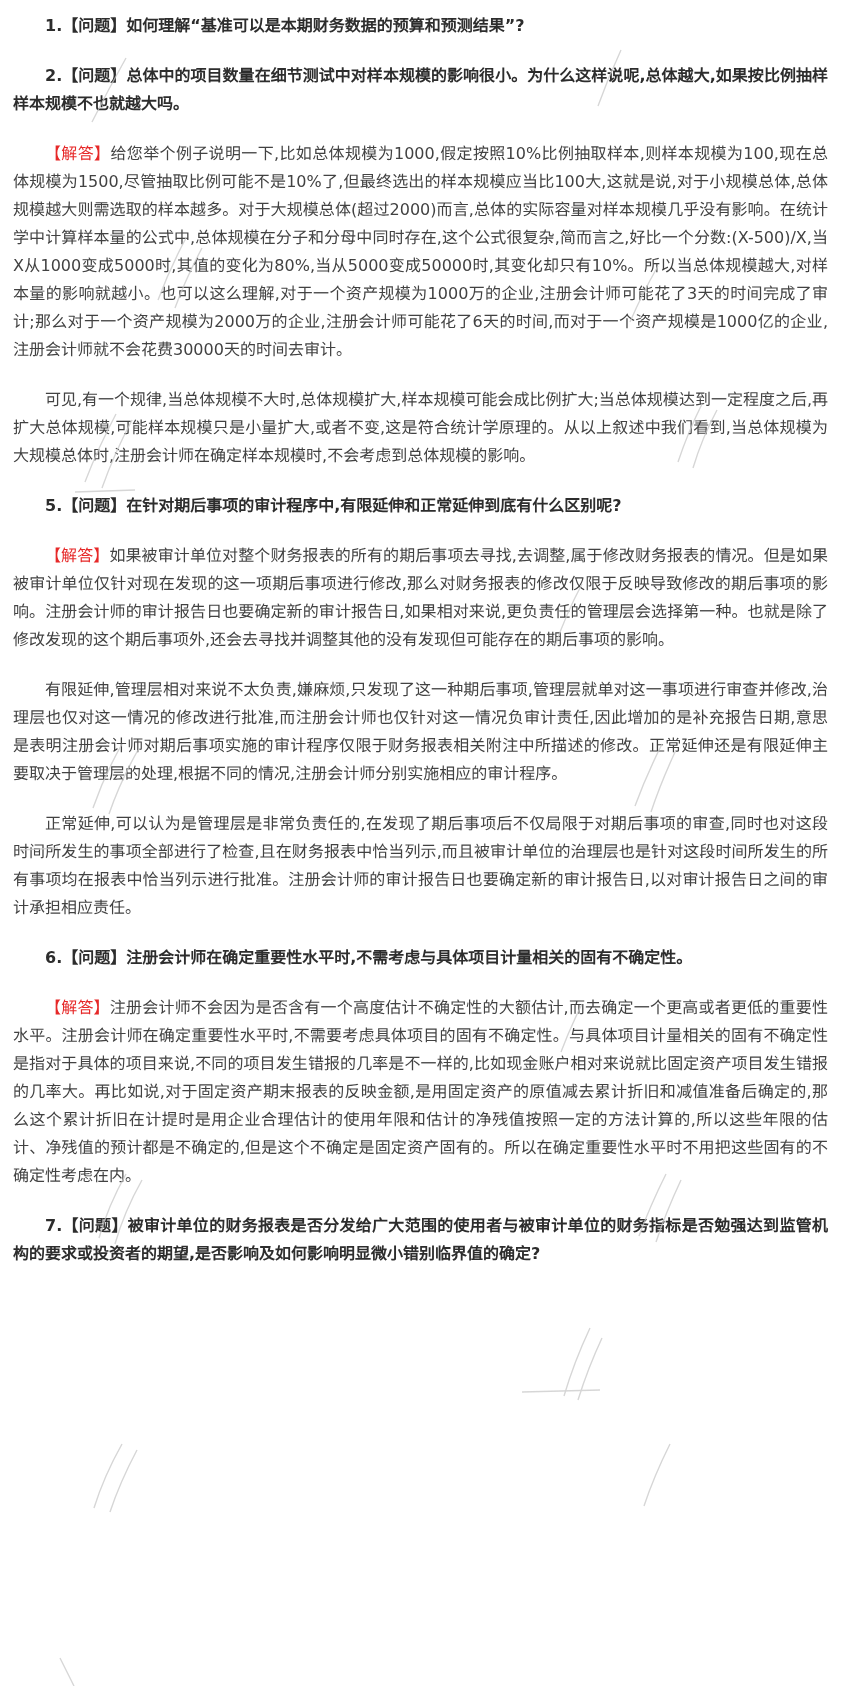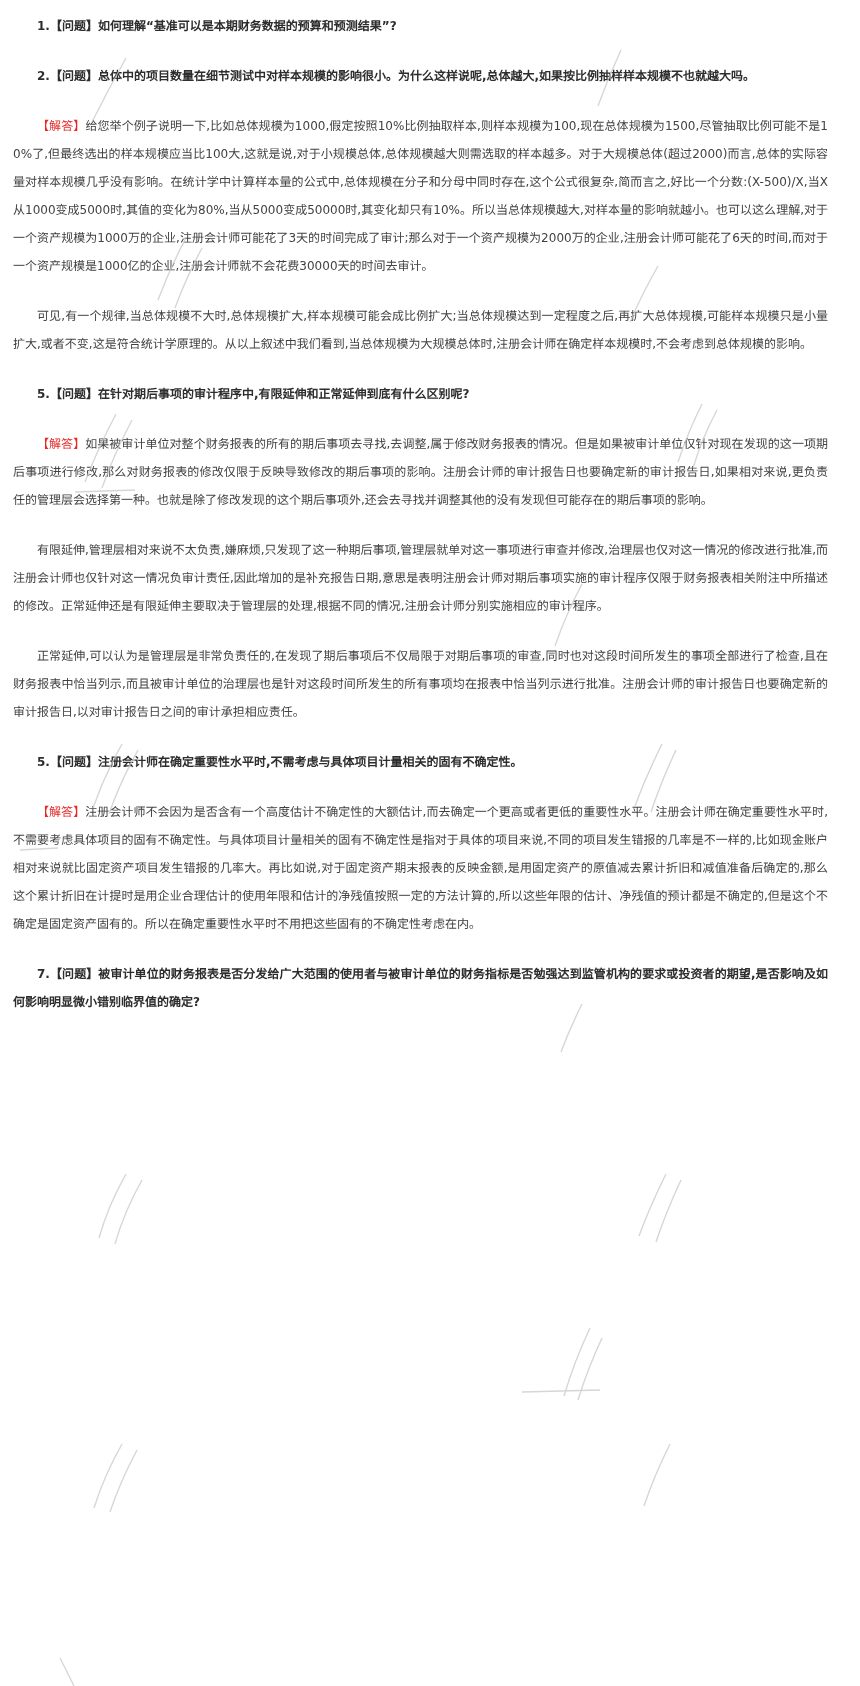--- a/index.html
+++ b/index.html
@@ -14,21 +14,21 @@
     overflow: hidden;
     font-family: "DejaVu Sans", "Liberation Sans", sans-serif;
   }
   .doc {
     position: relative;
     padding: 12px 15px 16px 13px;
     z-index: 1;
   }
   p {
     margin: 0 17px 22px 0;
-    font-size: 12px;
+    font-size: 16px;
     line-height: 28px;
     text-indent: 2em;
     text-align: justify;
     color: var(--body-color, #424242);
     word-break: break-all;
   }
   p.q-title {
     font-weight: 700;
     color: var(--q-color, #2d2d2d);
   }
@@ -90,21 +90,21 @@
   </section>
 
   <section>
     <p class="q-title"><span>5.【问题】在针对期后事项的审计程序中,有限延伸和正常延伸到底有什么区别呢?</span></p>
     <p class="answer"><span class="ans-label">【解答】</span><span>如果被审计单位对整个财务报表的所有的期后事项去寻找,去调整,属于修改财务报表的情况。但是如果被审计单位仅针对现在发现的这一项期后事项进行修改,那么对财务报表的修改仅限于反映导致修改的期后事项的影响。注册会计师的审计报告日也要确定新的审计报告日,如果相对来说,更负责任的管理层会选择第一种。也就是除了修改发现的这个期后事项外,还会去寻找并调整其他的没有发现但可能存在的期后事项的影响。</span></p>
     <p class="answer"><span>有限延伸,管理层相对来说不太负责,嫌麻烦,只发现了这一种期后事项,管理层就单对这一事项进行审查并修改,治理层也仅对这一情况的修改进行批准,而注册会计师也仅针对这一情况负审计责任,因此增加的是补充报告日期,意思是表明注册会计师对期后事项实施的审计程序仅限于财务报表相关附注中所描述的修改。正常延伸还是有限延伸主要取决于管理层的处理,根据不同的情况,注册会计师分别实施相应的审计程序。</span></p>
     <p class="answer"><span>正常延伸,可以认为是管理层是非常负责任的,在发现了期后事项后不仅局限于对期后事项的审查,同时也对这段时间所发生的事项全部进行了检查,且在财务报表中恰当列示,而且被审计单位的治理层也是针对这段时间所发生的所有事项均在报表中恰当列示进行批准。注册会计师的审计报告日也要确定新的审计报告日,以对审计报告日之间的审计承担相应责任。</span></p>
   </section>
 
   <section>
-    <p class="q-title"><span>5.【问题】注册会计师在确定重要性水平时,不需考虑与具体项目计量相关的固有不确定性。</span></p>
+    <p class="q-title"><span>6.【问题】注册会计师在确定重要性水平时,不需考虑与具体项目计量相关的固有不确定性。</span></p>
     <p class="answer"><span class="ans-label">【解答】</span><span>注册会计师不会因为是否含有一个高度估计不确定性的大额估计,而去确定一个更高或者更低的重要性水平。注册会计师在确定重要性水平时,不需要考虑具体项目的固有不确定性。与具体项目计量相关的固有不确定性是指对于具体的项目来说,不同的项目发生错报的几率是不一样的,比如现金账户相对来说就比固定资产项目发生错报的几率大。再比如说,对于固定资产期末报表的反映金额,是用固定资产的原值减去累计折旧和减值准备后确定的,那么这个累计折旧在计提时是用企业合理估计的使用年限和估计的净残值按照一定的方法计算的,所以这些年限的估计、净残值的预计都是不确定的,但是这个不确定是固定资产固有的。所以在确定重要性水平时不用把这些固有的不确定性考虑在内。</span></p>
   </section>
 
   <section>
     <p class="q-title"><span>7.【问题】被审计单位的财务报表是否分发给广大范围的使用者与被审计单位的财务指标是否勉强达到监管机构的要求或投资者的期望,是否影响及如何影响明显微小错别临界值的确定?</span></p>
   </section>
 
 </div>
 
 </body></html>

